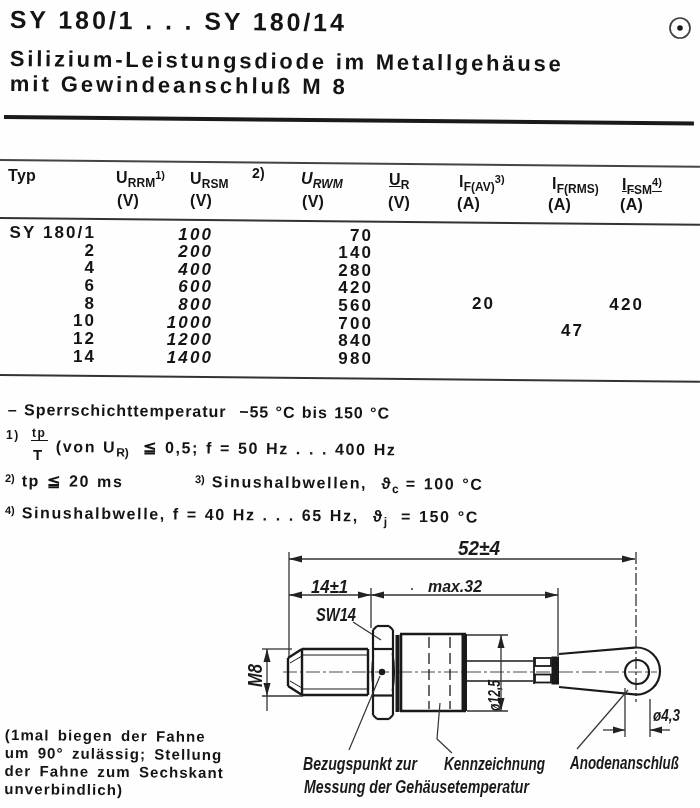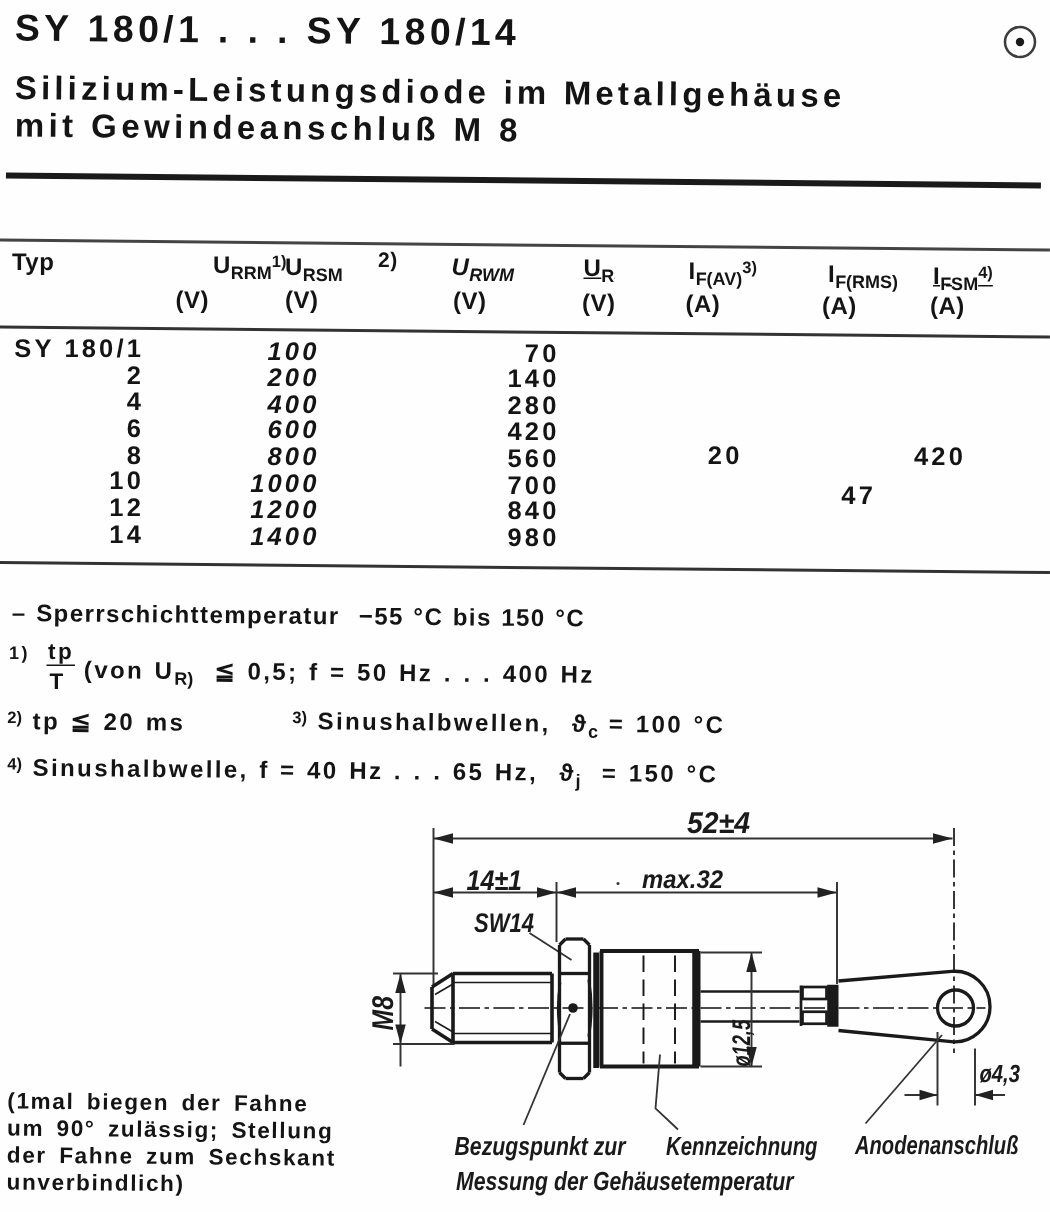--- a/index.html
+++ b/index.html
@@ -25,21 +25,21 @@
 <div id="sub1" class="abs sk" style="left:10px;top:46px;font-size:22px;letter-spacing:2.78px;font-weight:600;">Silizium-Leistungsdiode im Metallgehäuse</div>
 
 <div id="sub2" class="abs sk" style="left:10px;top:71px;font-size:22px;letter-spacing:2.95px;font-weight:600;">mit Gewindeanschluß M 8</div>
 
 <div class="abs sk" style="left:4px;top:114.5px;width:690px;height:3.5px;background:#1a1a1a;"></div>
 
 <div class="abs sk" style="left:0px;top:159px;width:700px;height:1.7px;background:#444;"></div>
 
 <div class="abs hdr" style="left:8px;top:167px;">Typ</div>
 
-<div class="abs hdr" style="left:116px;top:169px;margin-left:26px;">U<sub class="s">RRM</sub><sup class="s">1)</sup></div>
+<div class="abs hdr" style="left:116px;top:169px;">U<sub class="s">RRM</sub><sup class="s">1)</sup></div>
 <div class="abs hdr" style="left:117px;top:191.5px;">(V)</div>
 
 <div class="abs hdr" style="left:190px;top:170px;">U<sub class="s">RSM</sub></div>
 <div class="abs hdr" style="left:252px;top:165px;font-size:14px;">2)</div>
 <div class="abs hdr" style="left:190px;top:192px;">(V)</div>
 
 <div class="abs hdr" style="left:301px;top:170px;font-style:italic;">U<sub class="s">RWM</sub></div>
 <div class="abs hdr" style="left:302px;top:193px;">(V)</div>
 
 <div class="abs hdr" style="left:389px;top:171px;text-decoration:underline;">U<sub class="s">R</sub></div>
@@ -66,21 +66,21 @@
 
 <div id="v47" class="abs rows" style="left:544px;top:295.5px;width:40px;margin-top:26px;">47</div>
 
 <div id="v420" class="abs rows" style="left:604px;top:296px;width:40px;">420</div>
 
 <div class="abs sk" style="left:0px;top:374px;width:700px;height:1.6px;background:#333;"></div>
 
 <div id="note" class="abs fn sk" style="left:8px;top:401px;letter-spacing:.95px;">– Sperrschichttemperatur &nbsp;−55 °C bis 150 °C</div>
 
 <div class="abs fn" style="left:6px;top:428px;font-size:12px;">1)</div>
-<div class="abs fn" style="left:31px;top:426px;font-size:15px;border-bottom:1.6px solid #141414;padding:0 1px;">tp</div>
+<div class="abs fn" style="left:31px;top:426px;font-size:12px;border-bottom:1.6px solid #141414;padding:0 1px;">tp</div>
 <div class="abs fn" style="left:33px;top:446px;font-size:15px;">T</div>
 <div id="fn1" class="abs fn sk" style="left:56px;top:437px;">(von U<sub class="s">R)</sub> &nbsp;≦ 0,5; f = 50 Hz . . . 400 Hz</div>
 
 <div id="fn2" class="abs fn sk" style="left:5px;top:471px;"><sup class="s">2)</sup> tp ≦ 20 ms</div>
 
 <div id="fn3" class="abs fn sk" style="left:195px;top:472.5px;"><sup class="s">3)</sup> Sinushalbwellen, &nbsp;ϑ<sub class="s">c</sub> = 100 °C</div>
 
 <div id="fn4" class="abs fn sk" style="left:5px;top:503.5px;"><sup class="s">4)</sup> Sinushalbwelle, f = 40 Hz . . . 65 Hz, &nbsp;ϑ<sub class="s">j</sub> &nbsp;= 150 °C</div>
 
 <div id="bend" class="abs sk" style="left:5px;top:726px;font-size:15px;font-weight:bold;line-height:18px;letter-spacing:1.1px;word-spacing:3px;">(1mal biegen der Fahne<br>um 90° zulässig; Stellung<br>der Fahne zum Sechskant<br>unverbindlich)</div>

